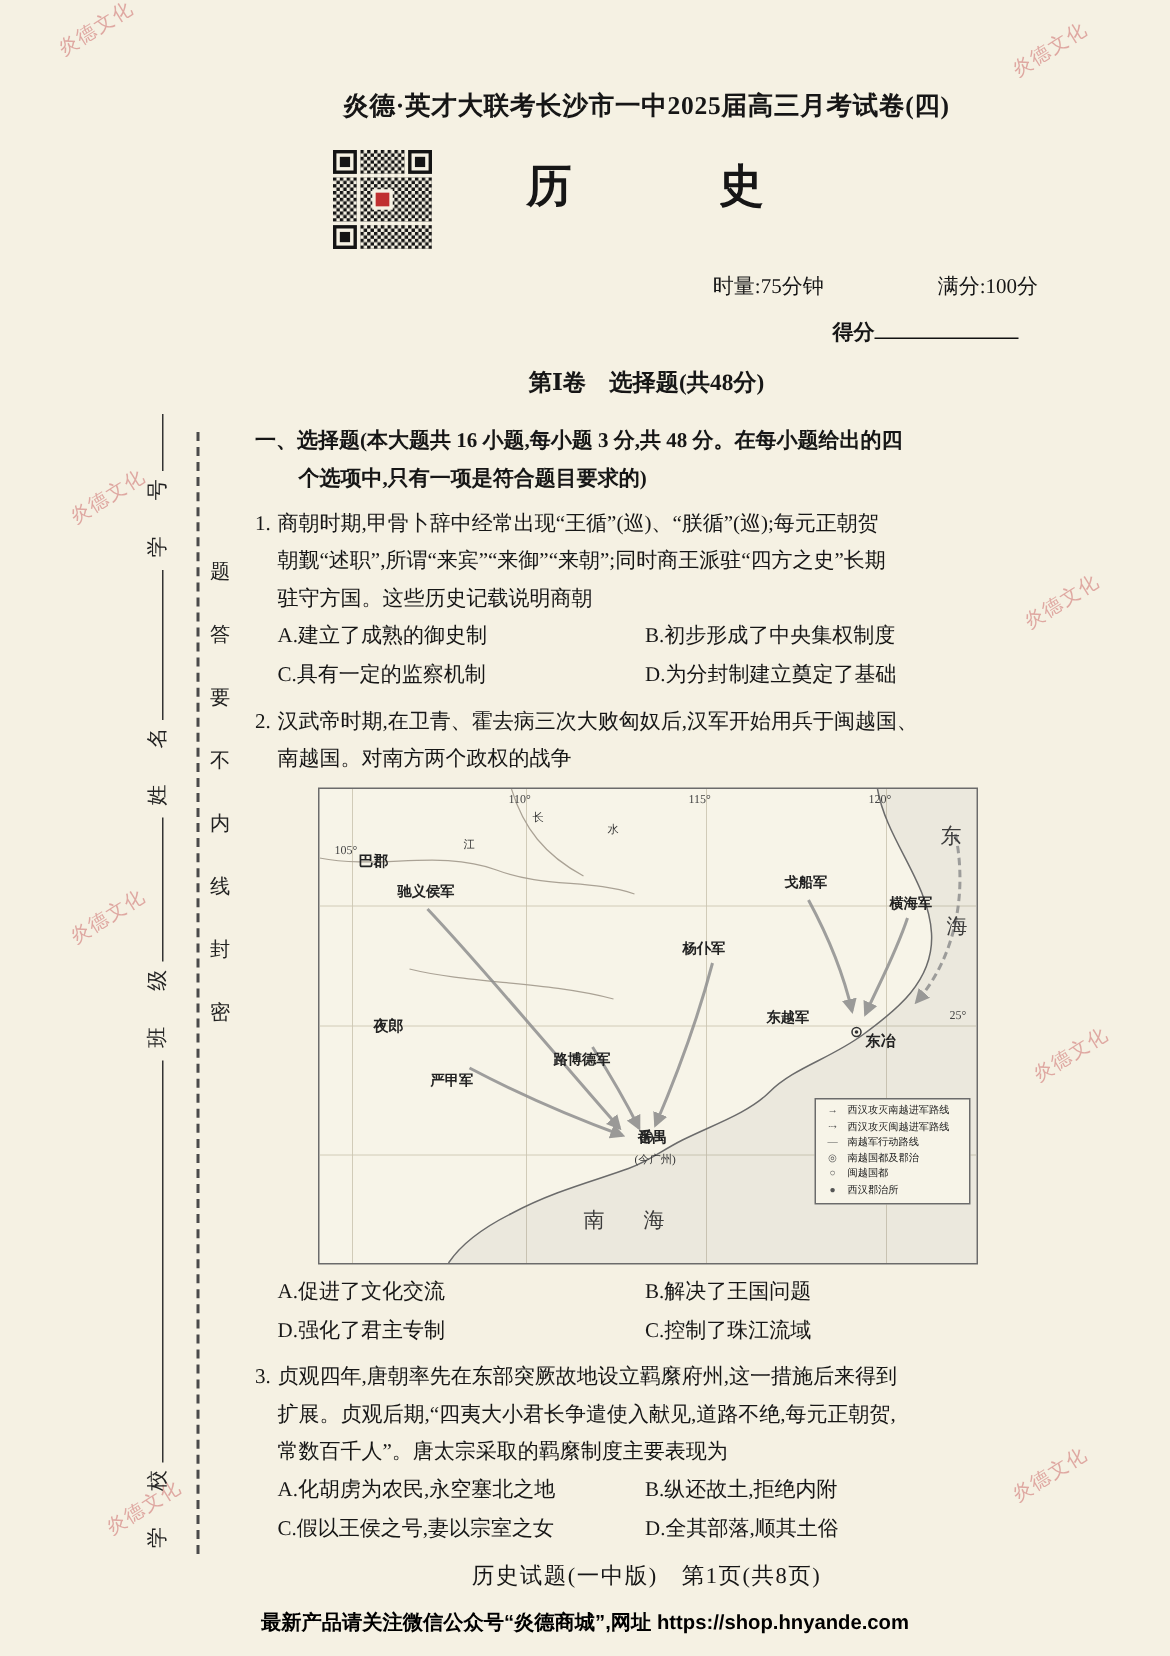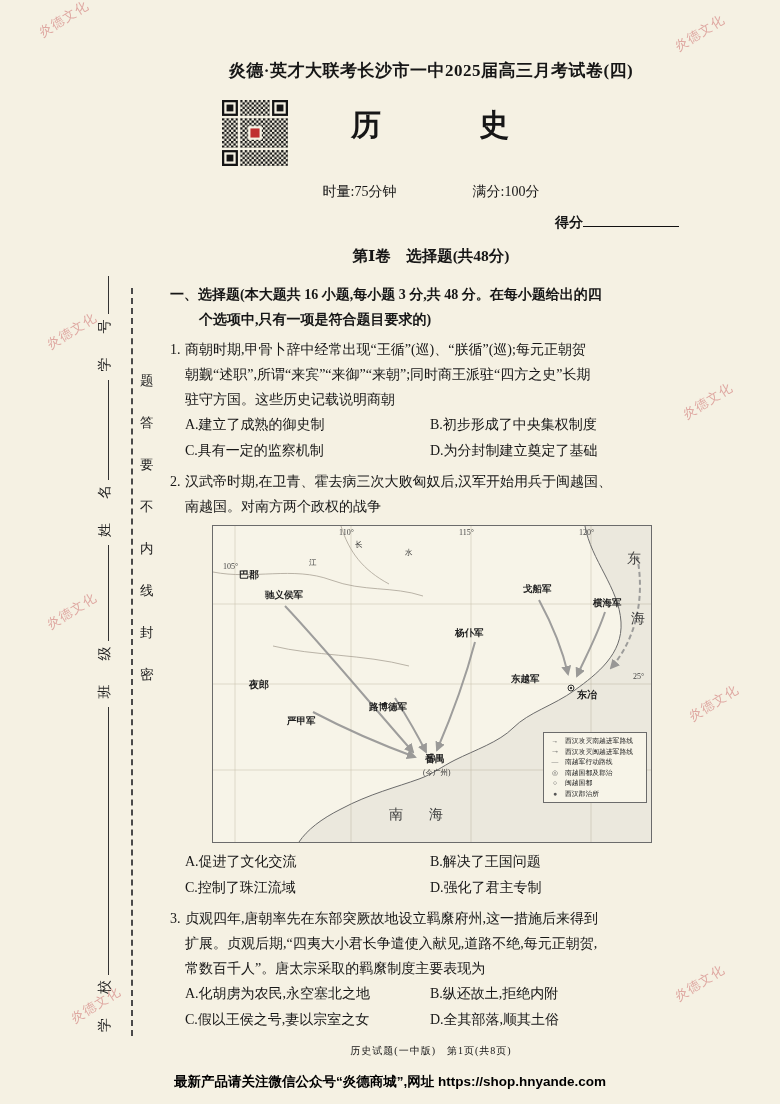--- a/index.html
+++ b/index.html
@@ -24,21 +24,21 @@
   .side-fields .u { display:inline-block; border-bottom:1.3px solid #333; height:13px; vertical-align:baseline; letter-spacing:0; }
   .u.w1{width:268px;} .u.w2{width:96px;} .u.w3{width:100px;} .u.w4{width:38px;}
   .seal-dash { position:absolute; left:131px; top:288px; height:748px; width:0; border-left:2px dashed #4a4a4a; }
   .seal-chars { position:absolute; left:140px; top:372px; display:flex; flex-direction:column; gap:24px; font-size:13.5px; color:#222; }
   
   .main { position:absolute; left:170px; top:60px; width:522px; }
   .exam-title { text-align:center; font-size:17px; font-weight:bold; line-height:22px; letter-spacing:0.5px; }
   .subject-row { position:relative; height:78px; margin-top:6px; }
   .qr { position:absolute; left:52px; top:12px; width:66px; height:66px; }
   .subject { text-align:center; font-size:30px; font-weight:bold; line-height:74px; letter-spacing:2px; }
-  .meta-row { display:flex; justify-content:center; gap:76px; margin-top:16px; font-size:14px; line-height:20px; }
+  .meta-row { display:flex; justify-content:flex-end; gap:76px; margin-top:16px; font-size:14px; line-height:20px; }
   .score-row { margin-top:10px; padding-left:385px; font-weight:bold; font-size:14px; line-height:22px; }
   .score-line { display:inline-block; width:96px; height:14px; border-bottom:1.5px solid #111; }
   .section-title { text-align:center; margin-top:10px; font-weight:bold; font-size:15.5px; line-height:24px; }
   .intro { margin-top:14px; font-weight:bold; font-size:14px; line-height:25px; }
   .intro .l2 { padding-left:29px; }
   .q { position:relative; padding-left:15px; font-size:14px; line-height:25px; margin-top:5px; }
   .q-num { position:absolute; left:0; top:0; }
   .q-line { white-space:nowrap; }
   .opts { display:grid; grid-template-columns:245px auto; font-size:14px; line-height:26px; padding-left:15px; }
   
@@ -54,21 +54,21 @@
   .map-label.deg { font-size:8px; color:#444; }
   .map-label.small { font-size:7.5px; color:#333; }
   .map-legend {
     position:absolute; left:330px; top:206px; width:104px;
     border:1px solid #6b6b6b; background:#f7f4e8; padding:3px 4px;
     font-size:6.8px; line-height:10.5px; color:#222;
   }
   .map-legend .row { display:flex; align-items:center; gap:3px; white-space:nowrap; }
   .map-legend .sym { display:inline-block; width:14px; text-align:center; color:#555; }
   
-  .page-footer { text-align:center; margin-top:8px; font-size:10px; line-height:20px; letter-spacing:1px; }
+  .page-footer { text-align:center; margin-top:8px; font-size:15px; line-height:20px; letter-spacing:1px; }
   .bottom-note {
     position:absolute; left:0; right:0; top:1072px; text-align:center;
     font-weight:bold; font-size:13.5px; line-height:20px; color:#000;
     font-family:"Liberation Sans","DejaVu Sans",sans-serif;
   }
 </style>
 </head>
 <body>
 
 <div class="page">
@@ -256,22 +256,22 @@
               <span class="sym">●</span>
               <span>西汉郡治所</span>
             </div>
           </div>
       </div>
 
     </div>
     <div class="opts">
       <span>A.促进了文化交流</span>
       <span>B.解决了王国问题</span>
+      <span>D.强化了君主专制</span>
       <span>C.控制了珠江流域</span>
-      <span>D.强化了君主专制</span>
     </div>
 
     <div class="q">
       <span class="q-num">3.</span>
       <div class="q-line">贞观四年,唐朝率先在东部突厥故地设立羁縻府州,这一措施后来得到</div>
       <div class="q-line">扩展。贞观后期,“四夷大小君长争遣使入献见,道路不绝,每元正朝贺,</div>
       <div class="q-line">常数百千人”。唐太宗采取的羁縻制度主要表现为</div>
     </div>
     <div class="opts">
       <span>A.化胡虏为农民,永空塞北之地</span>

